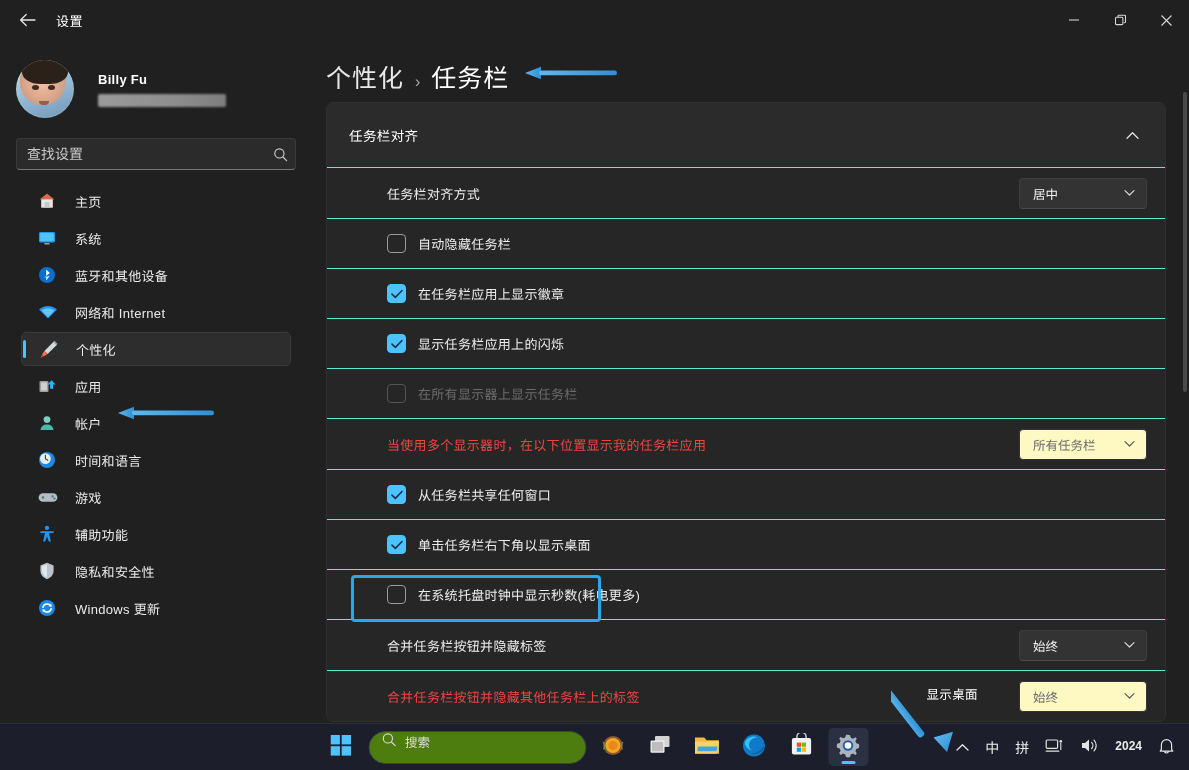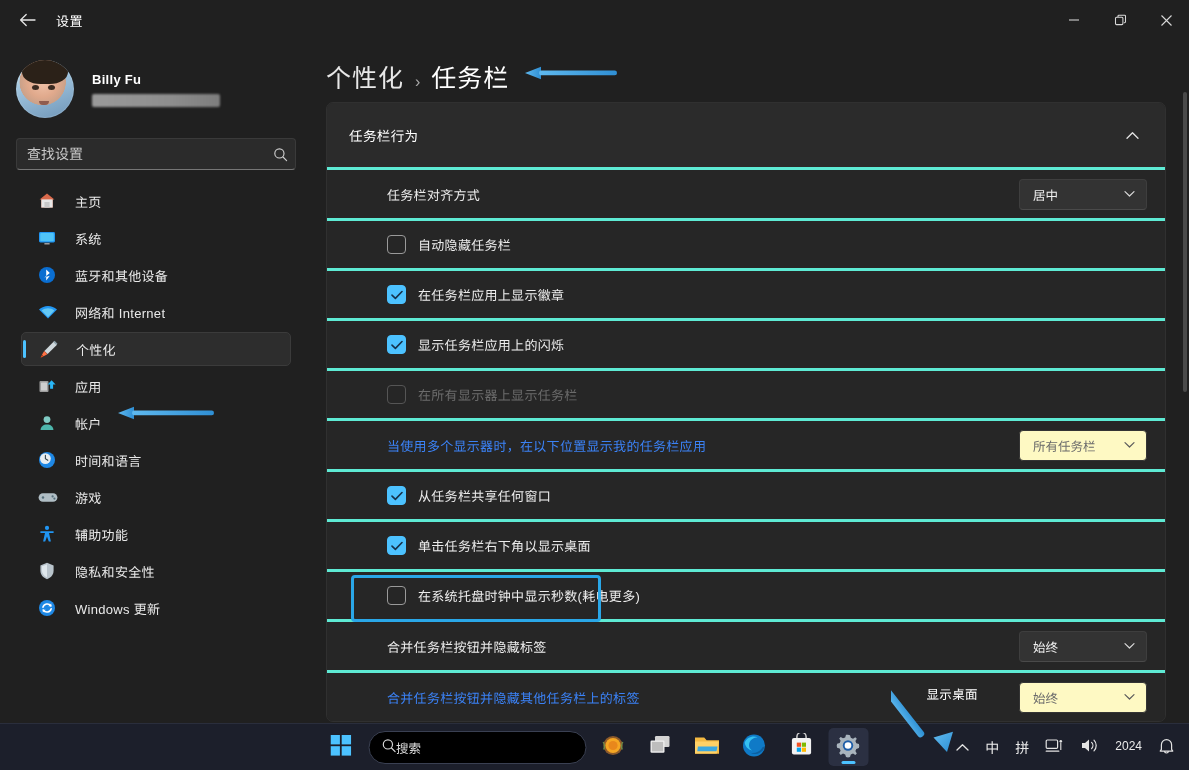--- a/index.html
+++ b/index.html
@@ -51,21 +51,21 @@
   }
   .avatar .eyeL, .avatar .eyeR {
     position: absolute; top: 25px; width: 7px; height: 5px; border-radius: 50%;
     background: #3a2a20;
   }
   .avatar .eyeL { left: 16px; } .avatar .eyeR { left: 32px; }
   .avatar .mouth {
     position: absolute; top: 41px; left: 23px; width: 10px; height: 4px;
     border-radius: 0 0 6px 6px; background: #8f5c4e;
   }
-  .profile-text { margin-left: 18px; }
+  .profile-text { margin-left: 24px; }
   .profile-name { font-size: 13px; color: #ffffff; font-weight: bold; letter-spacing: .3px; }
   .profile-mail {
     margin-top: 7px; width: 128px; height: 13px; border-radius: 2px;
     background: linear-gradient(90deg, #9a9a9a 0%, #8e8e8e 60%, #7d7d7d 100%);
     filter: blur(1.1px);
   }
 
   .searchbox {
     position: relative; margin: 18px 16px 0 16px; width: 280px; height: 32px;
     background: #2b2b2b; border: 1px solid #3a3a3a; border-bottom: 1px solid #767676;
@@ -125,26 +125,26 @@
   .card-head .ch-text { flex: 1; }
   .ch-title { font-size: 13.5px; color: #ffffff; letter-spacing: .4px; }
   .ch-sub { font-size: 12px; color: #b9b9b9; margin-top: 5px; letter-spacing: .3px; }
   .chev-btn {
     width: 30px; height: 30px; border-radius: 4px; display: flex;
     align-items: center; justify-content: center; color: #e4e4e4;
   }
 
   .row {
     display: flex; align-items: center; min-height: 50px;
-    padding: 0 18px 0 60px; border-top: 3px solid #5eead4;
+    padding: 0 18px 0 60px; border-top: 1px solid #5eead4;
     background: #262626; position: relative; justify-content: flex-end;
   }
   .row.tall { min-height: 51px; }
   .row .row-label { flex: 1; font-size: 13px; color: #ececec; letter-spacing: .3px; }
-  .row.disabled .row-label { color: #3b82f6; }
+  .row.disabled .row-label { color: #ef4444; }
 
   .cb-wrap { display: flex; align-items: center; gap: 12px; flex: 1; }
   .checkbox {
     width: 19px; height: 19px; border-radius: 4px; flex: none;
     border: 1px solid #9a9a9a; background: transparent;
     display: flex; align-items: center; justify-content: center;
   }
   .checkbox.checked { background: #4cc2ff; border-color: #4cc2ff; }
   .checkbox.checked svg { display: block; }
   .checkbox.dis { border-color: #555555; }
@@ -183,34 +183,34 @@
     width: 40px; height: 38px; border-radius: 5px;
     display: flex; align-items: center; justify-content: center; position: relative;
   }
   .tb-btn.active { background: #2b3042; }
   .tb-btn.active::after {
     content: ""; position: absolute; bottom: 2px; left: 50%; transform: translateX(-50%);
     width: 14px; height: 3px; border-radius: 2px; background: #4cc2ff;
   }
   .tb-search {
     width: 218px; height: 33px; border-radius: 17px;
-    background: #000000; border: 1px solid #3a4052;
-    display: flex; align-items: center; padding: 0 12px; 
+    background: #4d7c0f; border: 1px solid #3a4052;
+    display: flex; padding: 0 12px; gap: 9px;
   }
   .tb-search .tbs-label { font-size: 12.5px; color: #dcdcdc; }
   .tb-right {
     position: absolute; right: 8px; display: flex; align-items: center; gap: 4px;
     color: #e3e3e3;
   }
   .tray-item {
     height: 34px; min-width: 26px; padding: 0 6px; border-radius: 4px;
     display: flex; align-items: center; justify-content: center;
     font-size: 14px; color: #eaeaea;
   }
-  .tray-clock { font-size: 12px; color: #eaeaea; padding: 0 6px; line-height: 1.15; text-align: center; }
+  .tray-clock { font-size: 12px; color: #eaeaea; padding: 0 6px; line-height: 1.15; text-align: center; font-weight: bold; }
 
   
   .sd-label {
     position: absolute; right: 13px; top: 684px; font-size: 12.5px;
     color: #ffffff; letter-spacing: .4px; z-index: 30;
   }
   .sd-arrow { position: absolute; right: 20px; top: 676px; z-index: 29; }
   .sd-edge {
     position: absolute; right: 0; top: 723px; width: 5px; height: 47px;
     background: linear-gradient(180deg, rgba(255,255,255,.16), rgba(255,255,255,.05));
@@ -456,21 +456,21 @@
           <path d="M0 7l16-6.2v12.4z" fill="url(#ag2)"></path>
           <rect x="14" y="4.6" width="78" height="4.6" rx="2.3" fill="url(#ag2)"></rect>
         </svg>
       </span>
     </div>
 
     <div class="card">
 
       <div class="card-head">
         <div class="ch-text">
-          <div class="ch-title">任务栏行为</div>
+          <div class="ch-title">任务栏对齐</div>
         </div>
         <div class="chev-btn">
           <span>
             <svg width="13" height="9" viewBox="0 0 13 9" fill="none">
               <path d="M1 7.2L6.5 1.7 12 7.2" stroke="#e4e4e4" stroke-width="1.3" stroke-linecap="round" stroke-linejoin="round"></path>
             </svg>
           </span>
         </div>
       </div>
 

